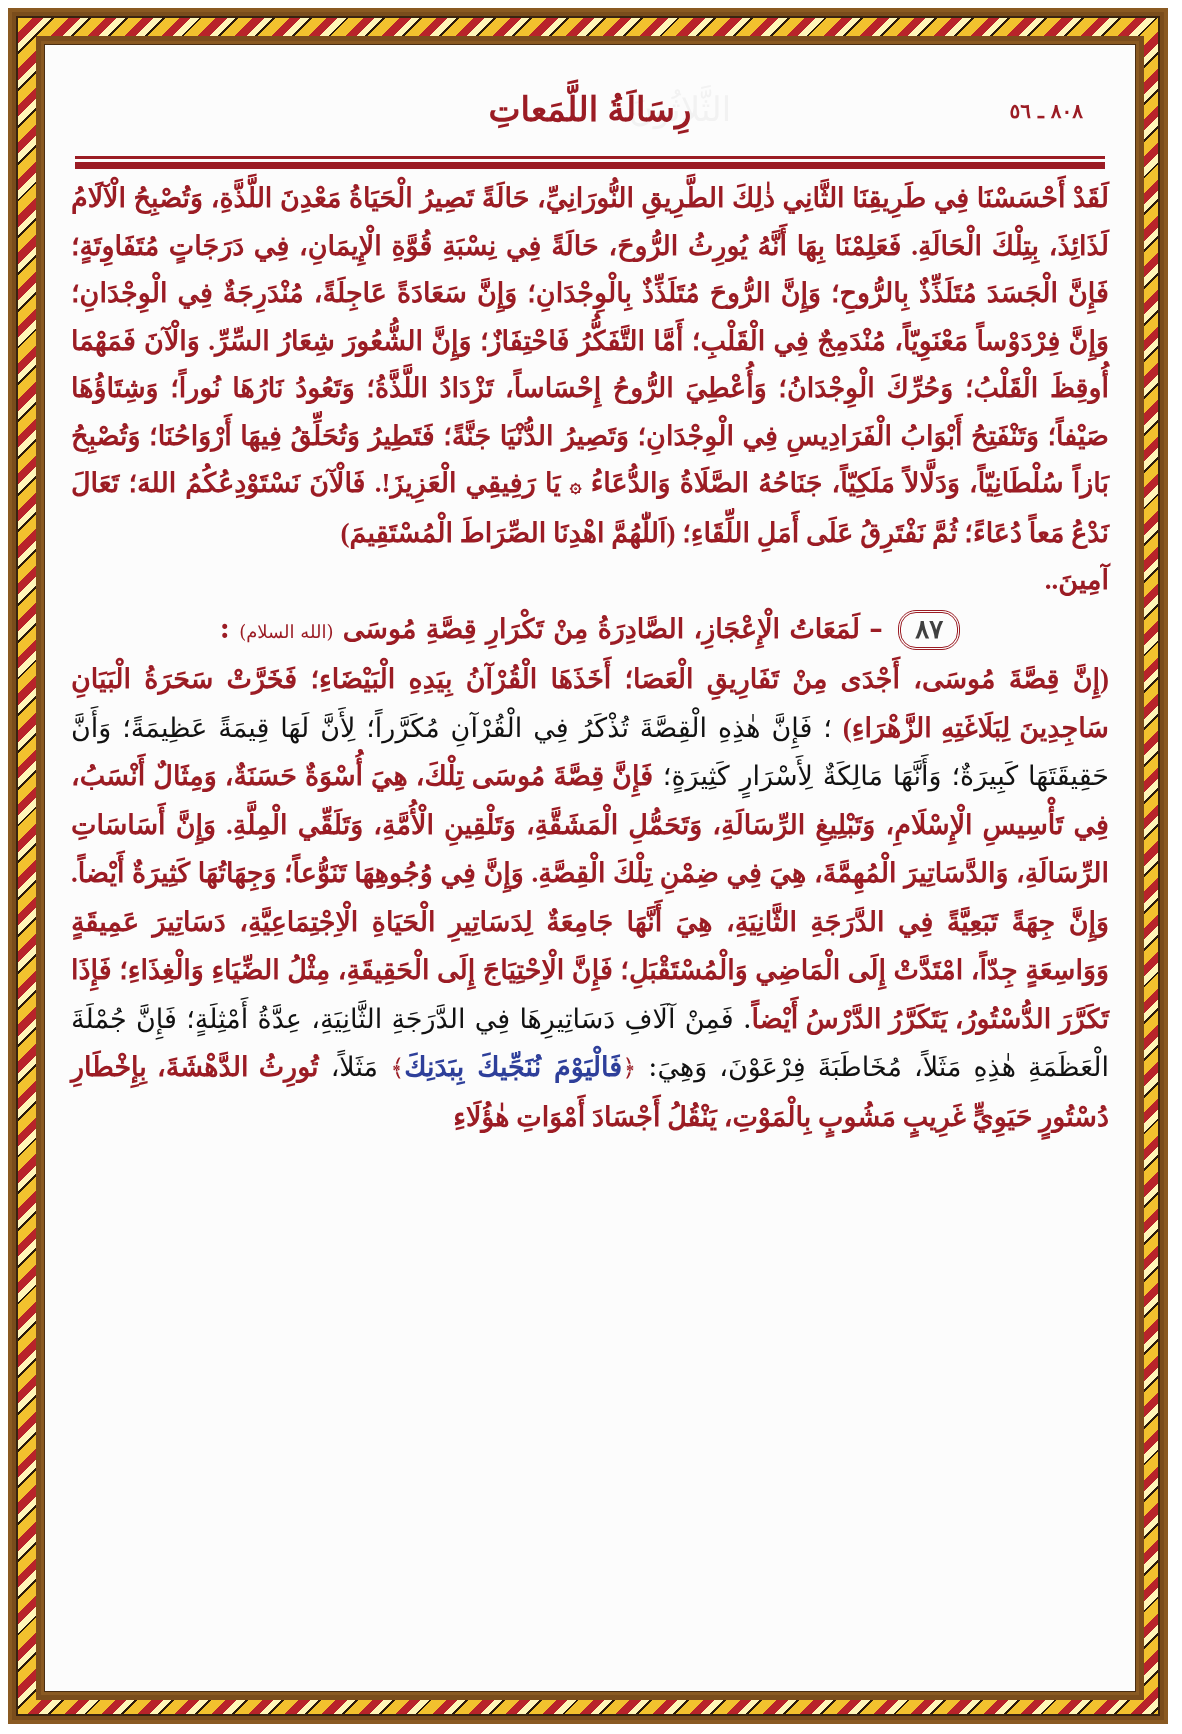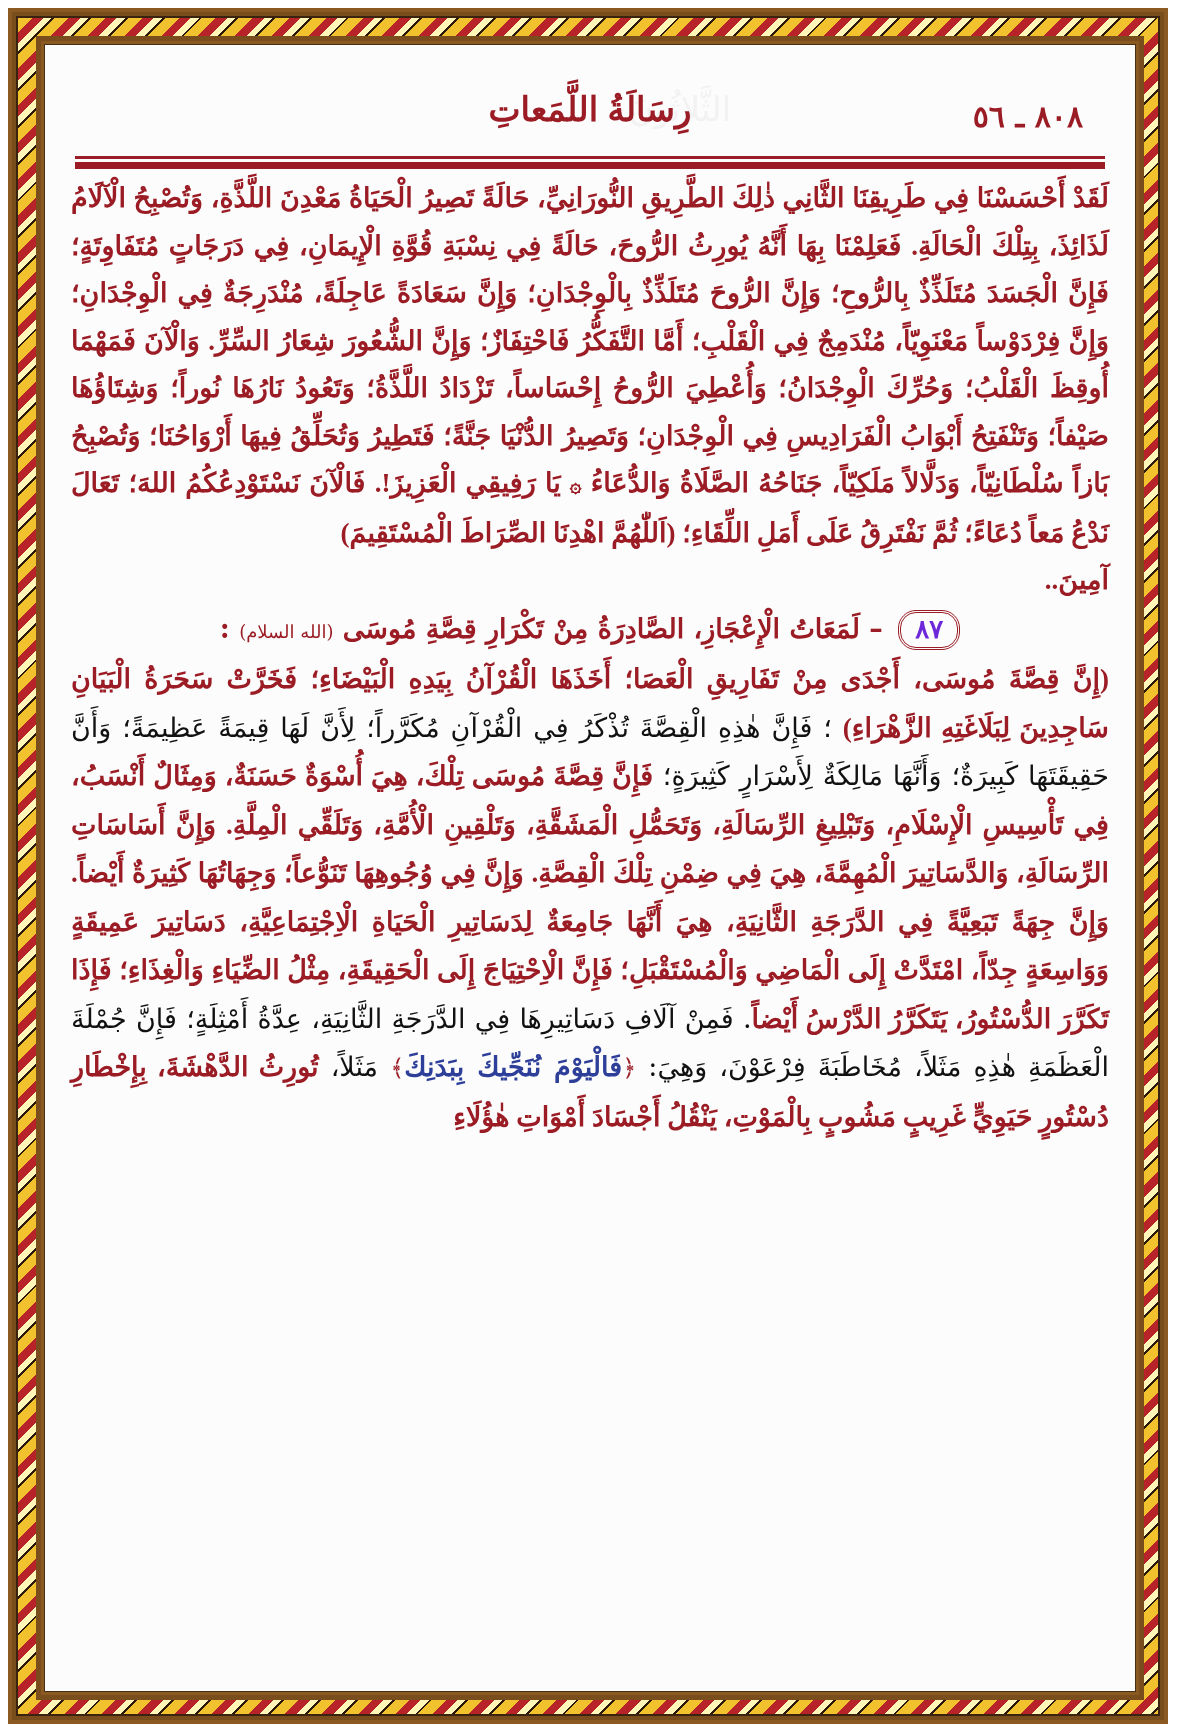--- a/index.html
+++ b/index.html
@@ -26,21 +26,21 @@
   .page {
     position: absolute; left: 44px; top: 44px; width: 1092px; height: 1648px;
     background: #fcfcfc; box-sizing: border-box; border: 1px solid #4a2e12;
   }
   .header {
     position: absolute; left: 30px; right: 30px; top: 40px; height: 70px;
     direction: rtl; color: #9b1c24;
   }
   .page-num {
     position: absolute; right: 22px; top: 14px;
-    font-family: "DejaVu Serif", serif; font-size: 30px; font-weight: bold; color: #9b1c24;
+    font-family: "DejaVu Serif", serif; font-size: 20px; font-weight: bold; color: #9b1c24;
     direction: rtl;
   }
   .running-title {
     position: absolute; left: 0; right: 0; top: 4px; text-align: center;
     font-family: Liberation Sans, sans-serif; font-size: 34px; font-weight: bold; color: #9b1c24;
   }
   .watermark {
     position: absolute; left: 0; right: 0; top: 4px; text-align: center;
     font-family: "DejaVu Serif", serif; font-size: 34px; color: #f2f2f2; padding-left: 180px;
   }
@@ -57,21 +57,21 @@
   .red { color: #9b1c24; font-weight: bold; font-family: Liberation Serif, serif; }
   .black { color: #111111; font-weight: normal; }
   .blue { color: #2e3f9a; font-weight: bold; }
   .para { margin: 0; }
   .heading {
     text-align: center; text-align-last: center; color: #9b1c24; font-weight: bold; margin: 0;
   }
   .badge {
     display: inline-block; min-width: 56px; height: 34px; line-height: 32px;
     border: 3px double #9b1c24; border-radius: 18px; text-align: center;
-    font-size: 26px; color: #6d28d9; vertical-align: middle; margin-left: 6px;
+    font-size: 26px; color: #404040; vertical-align: middle; margin-left: 6px;
   }
   .pbuh { font-size: 18px; color: #9b1c24; font-weight: normal; }
   .orn { color: #9b1c24; font-weight: normal; font-size: 24px; }
   .star { color: #9b1c24; font-size: 20px; }
 </style>
 </head>
 <body>
 
 <div class="frame-outer"></div>
 <div class="frame-chain"></div>

